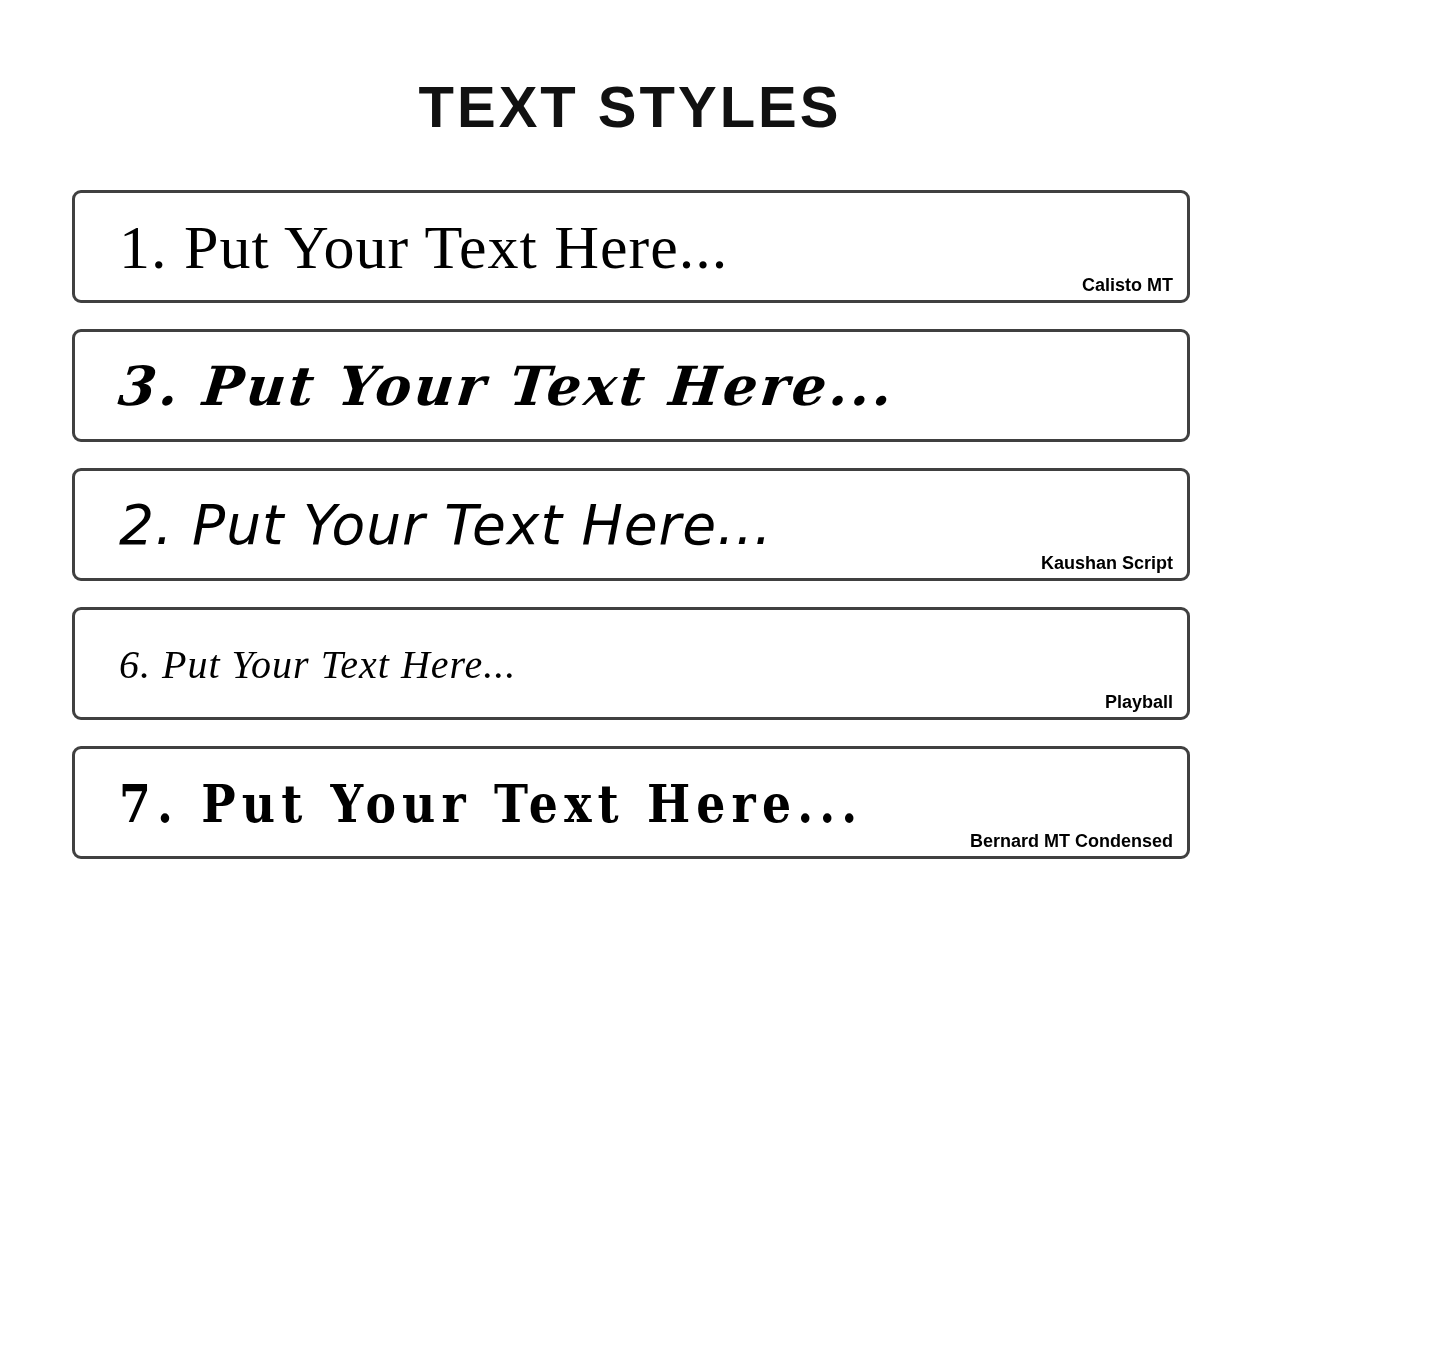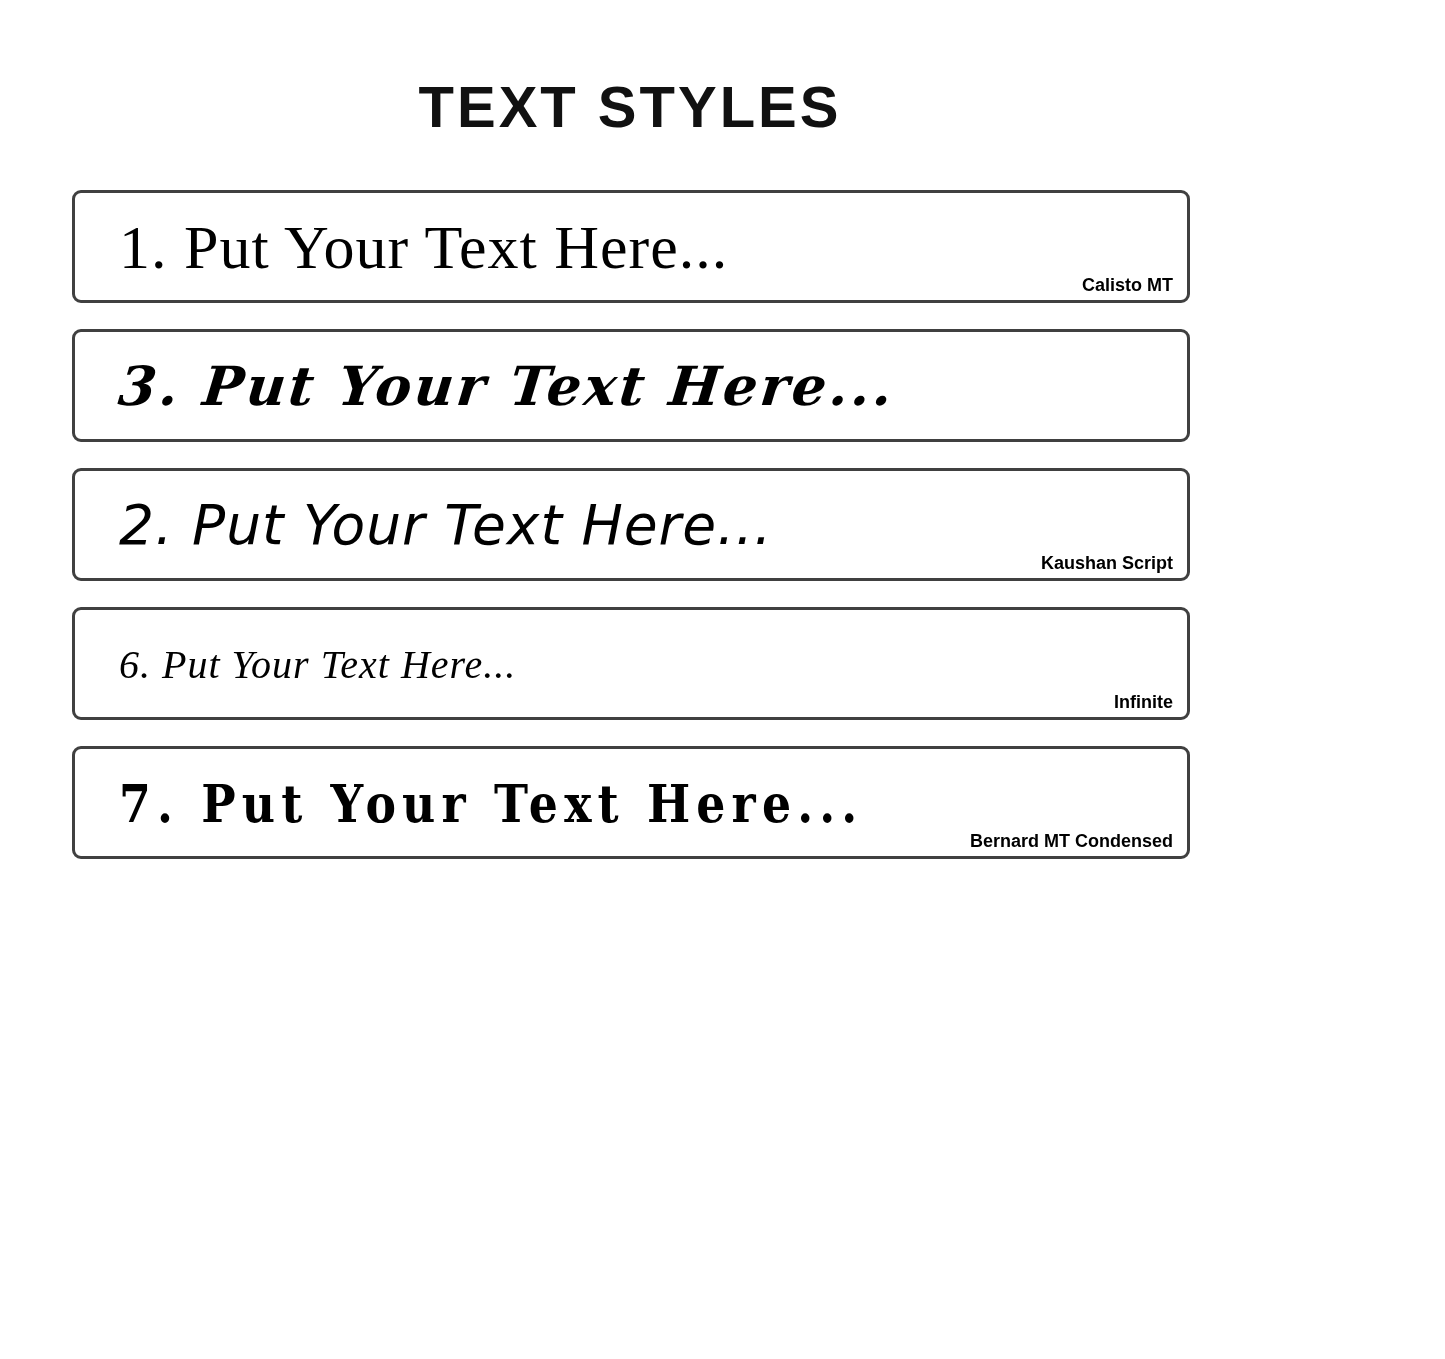--- a/index.html
+++ b/index.html
@@ -132,21 +132,21 @@
     </div>
 
     <div class="style-row">
       <div class="sample s4">2. Put Your Text Here...</div>
       <div class="font-label">Kaushan Script</div>
     </div>
 
 
     <div class="style-row">
       <div class="sample s6">6. Put Your Text Here...</div>
-      <div class="font-label">Infinite</div>
+      <div class="font-label">Playball</div>
     </div>
 
     <div class="style-row">
       <div class="sample s7">7. Put Your Text Here...</div>
       <div class="font-label">Bernard MT Condensed</div>
     </div>
 
   </div>
 </div>
 

